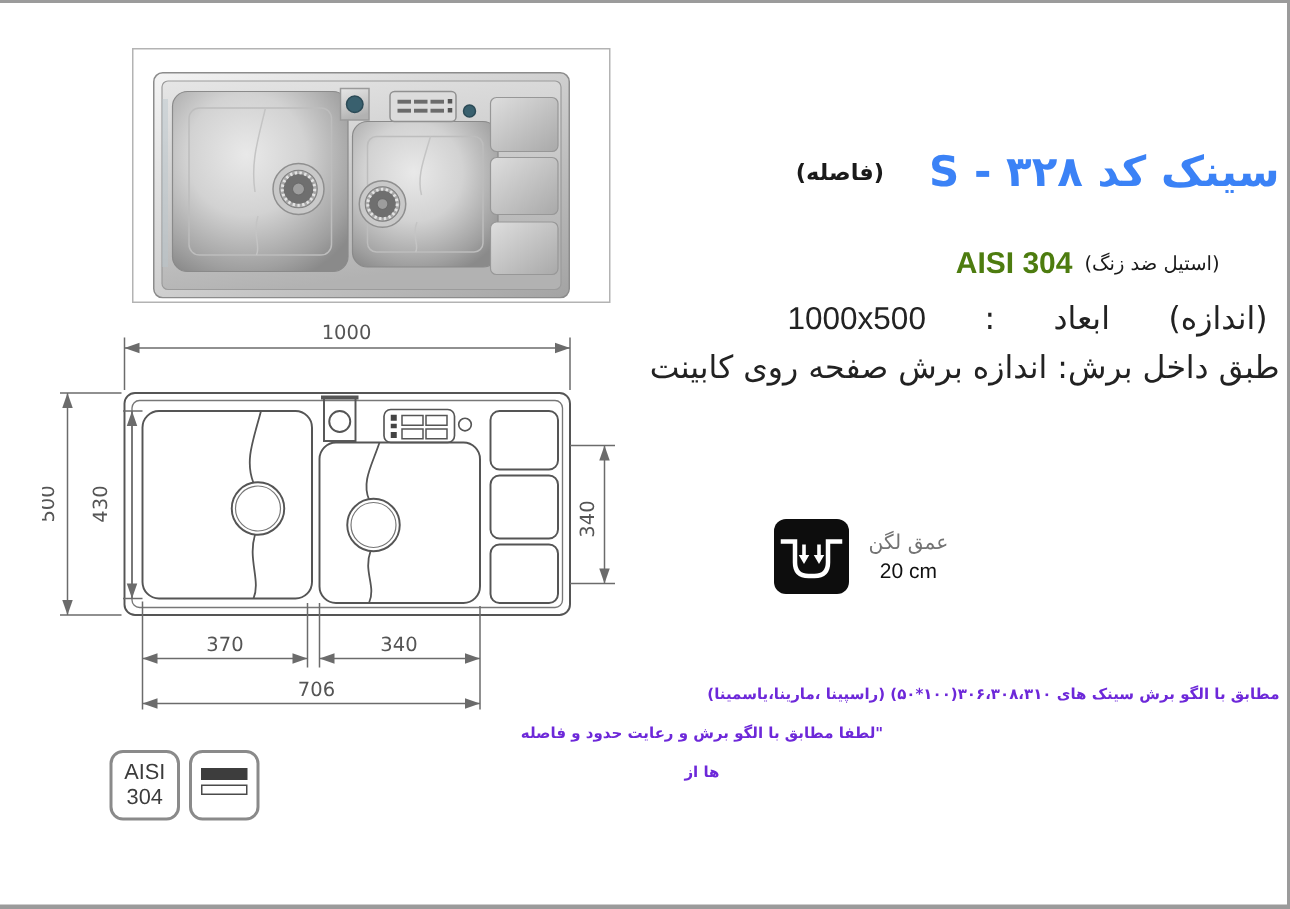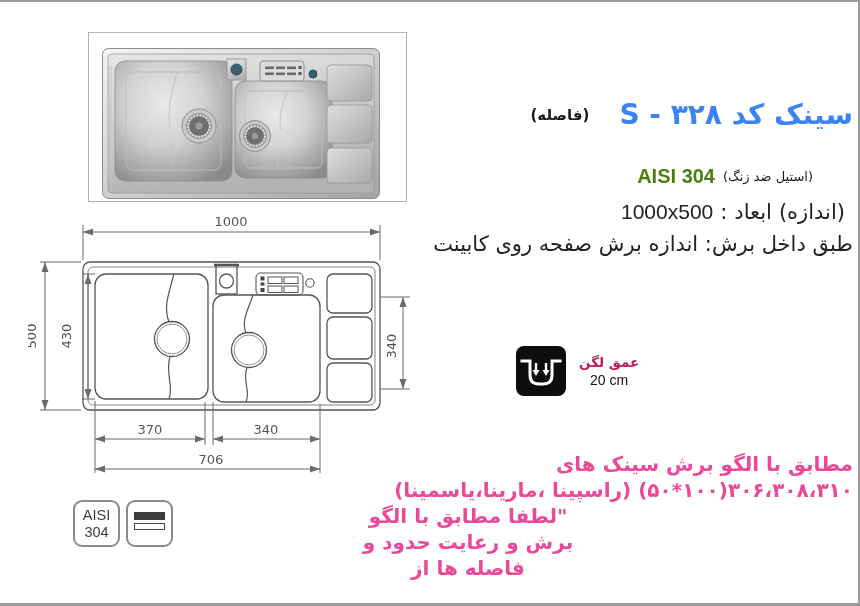--- a/index.html
+++ b/index.html
@@ -18,32 +18,32 @@
   
   .header-block{position:absolute;top:96px;right:5px;direction:rtl;text-align:right;}
   .row{display:flex;align-items:center;justify-content:flex-start;}
   .title-row{gap:30px;}
   .title-main{font-size:28px;font-weight:bold;color:#3b82f6;}
   .title-note{font-size:15px;font-weight:bold;color:#1a1a1a;}
   .aisi-row{margin-top:34px;gap:8px;padding-right:40px;align-items:center;}
   .steel-note{font-size:13px;color:#1a1a1a;}
   .steel-grade{font-size:20px;font-weight:bold;color:#4d7c0f;font-family:"Liberation Sans",sans-serif;direction:ltr;}
   .dims-row{margin-top:12px;gap:7px;padding-right:8px;align-items:baseline;}
-  .dims-row span{font-size:21px;color:#222;font-weight:400;}
+  .dims-row span{font-size:21px;color:#222;font-weight:400;margin-left:32px;}
   .size-value{font-family:"Liberation Sans",sans-serif;direction:ltr;}
   .cut-row{margin-top:8px;font-size:21px;color:#222;font-weight:400;}
   
   .depth-block{position:absolute;left:516px;top:344px;display:flex;flex-direction:row;gap:13px;align-items:center;}
   .depth-icon{width:50px;height:50px;background:#0d0d0d;border-radius:8px;flex:0 0 auto;}
   .depth-text{display:flex;flex-direction:column;align-items:center;gap:2px;}
-  .depth-label{font-size:13.5px;font-weight:bold;color:#be185d;}
+  .depth-label{font-size:13.5px;font-weight:normal;color:#737373;}
   .depth-value{font-size:14px;color:#111;font-family:"Liberation Sans",sans-serif;}
   
   .notes-block{position:absolute;left:343px;right:5px;top:449px;direction:rtl;text-align:right;
-    font-size:20px;font-weight:bold;line-height:26px;color:#ec4899;}
+    font-size:10px;font-weight:bold;line-height:26px;color:#6d28d9;}
   .notes-quote{width:250px;margin-right:auto;margin-left:0;text-align:center;}
   
   .badges{position:absolute;left:73px;top:498px;display:flex;gap:6px;}
   .badge{width:47px;height:47px;border:2px solid #8a8a8a;border-radius:9px;box-sizing:border-box;
     display:flex;flex-direction:column;align-items:center;justify-content:center;}
   .badge-aisi{font-family:"Liberation Sans",sans-serif;font-size:14.5px;line-height:1.12;color:#3c3c3c;text-align:center;}
   .badge-sheet{gap:3px;padding-top:10px;justify-content:flex-start;}
   .bar-solid{width:31px;height:8px;background:#3d3d3d;}
   .bar-hollow{width:29px;height:5px;background:#fff;border:1.5px solid #4a4a4a;}
 </style>

